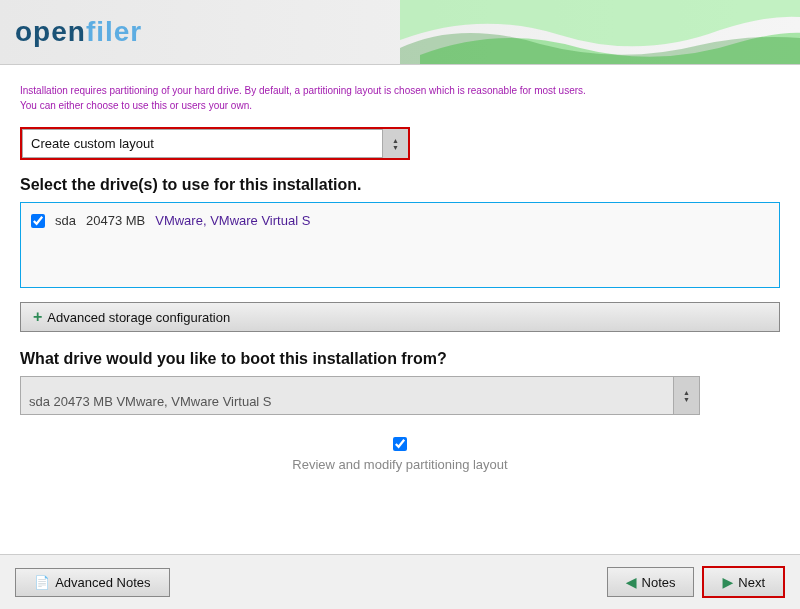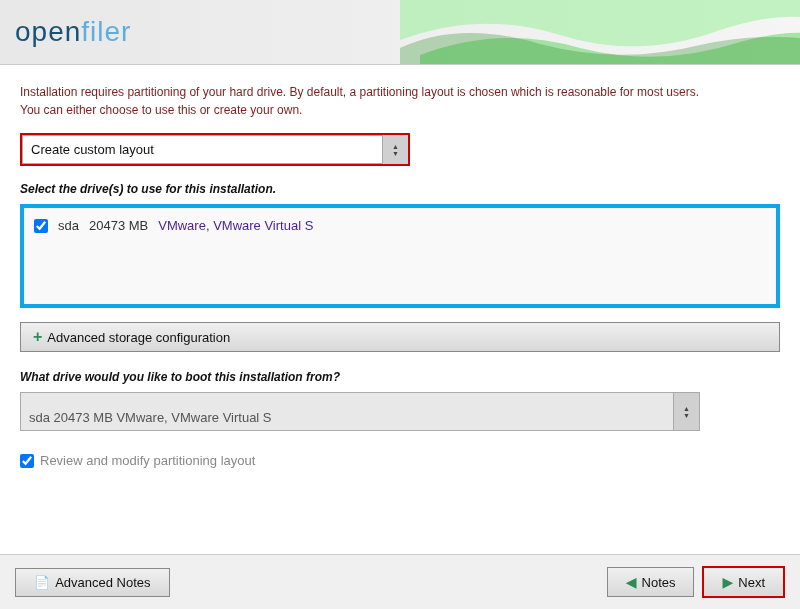--- a/index.html
+++ b/index.html
@@ -24,21 +24,21 @@
       display: flex;
       align-items: center;
       padding-left: 15px;
     }
     .header-logo {
       display: flex;
       align-items: center;
     }
     .logo-text {
       font-size: 28px;
-      font-weight: normal;
+      font-weight: bold;
       color: #1a5276;
       letter-spacing: 1px;
     }
     .logo-open {
       color: #1a5276;
     }
     .logo-filer {
       color: #5dade2;
     }
     .header-waves {
@@ -53,22 +53,22 @@
     
     .content {
       flex: 1;
       padding: 18px 20px 10px 20px;
       background: #ffffff;
       display: flex;
       flex-direction: column;
     }
 
     .intro-text {
-      font-size: 12px;
-      color: #7f1d1d;
+      font-size: 10px;
+      color: #a21caf;
       margin-bottom: 14px;
       line-height: 1.5;
     }
 
     
     .select-row {
       display: flex;
       align-items: center;
       margin-bottom: 16px;
     }
@@ -110,33 +110,32 @@
     .select-arrow::after {
       content: '▼';
       font-size: 7px;
       color: #444;
       line-height: 1;
     }
 
     
     .section-label {
       font-weight: bold;
-      font-size: 12px;
+      font-size: 16px;
       color: #111;
       margin-bottom: 8px;
-      font-style: italic;
     }
 
     
     .drive-list {
-      border: 4px solid #0ea5e9;
+      border: 1px solid #0ea5e9;
       background: #f9f9f9;
       padding: 10px;
       margin-bottom: 14px;
-      height: 104px;
+      height: 86px;
     }
     .drive-item {
       display: flex;
       align-items: center;
       gap: 10px;
       font-size: 13px;
       color: #333;
     }
     .drive-checkbox {
       width: 14px;
@@ -221,20 +220,21 @@
     }
 
     
     .review-row {
       display: flex;
       align-items: center;
       gap: 6px;
       font-size: 13px;
       color: #888;
       margin-top: 8px;
+      flex-direction: column;
     }
     .review-checkbox {
       width: 14px;
       height: 14px;
     }
 
     
     .footer {
       height: 55px;
       background: #f0f0f0;
@@ -296,21 +296,21 @@
       <path d="M20,55 Q100,25 180,48 Q260,68 340,42 Q390,28 420,35 L420,65 L20,65 Z" fill="rgba(50,205,50,0.4)"></path>
       <path d="M0,48 Q60,20 140,44 Q220,65 300,45 Q360,32 420,40 L420,65 L0,65 Z" fill="rgba(34,139,34,0.3)"></path>
     </svg>
   </div>
 </div>
 
 <div class="content">
 
   <div class="intro-text">
     <div>Installation requires partitioning of your hard drive.  By default, a partitioning layout is chosen which is reasonable for most users.</div>
-    <div>You can either choose to use this or create your own.</div>
+    <div>You can either choose to use this or users your own.</div>
   </div>
 
   <div class="select-row">
     <div class="custom-select-wrapper">
       <select class="custom-select">
         <option value="Create custom layout">Create custom layout</option>
         <option>Use default layout</option>
         <option>Replace existing Linux system</option>
       </select>
       <div class="select-arrow"></div>

